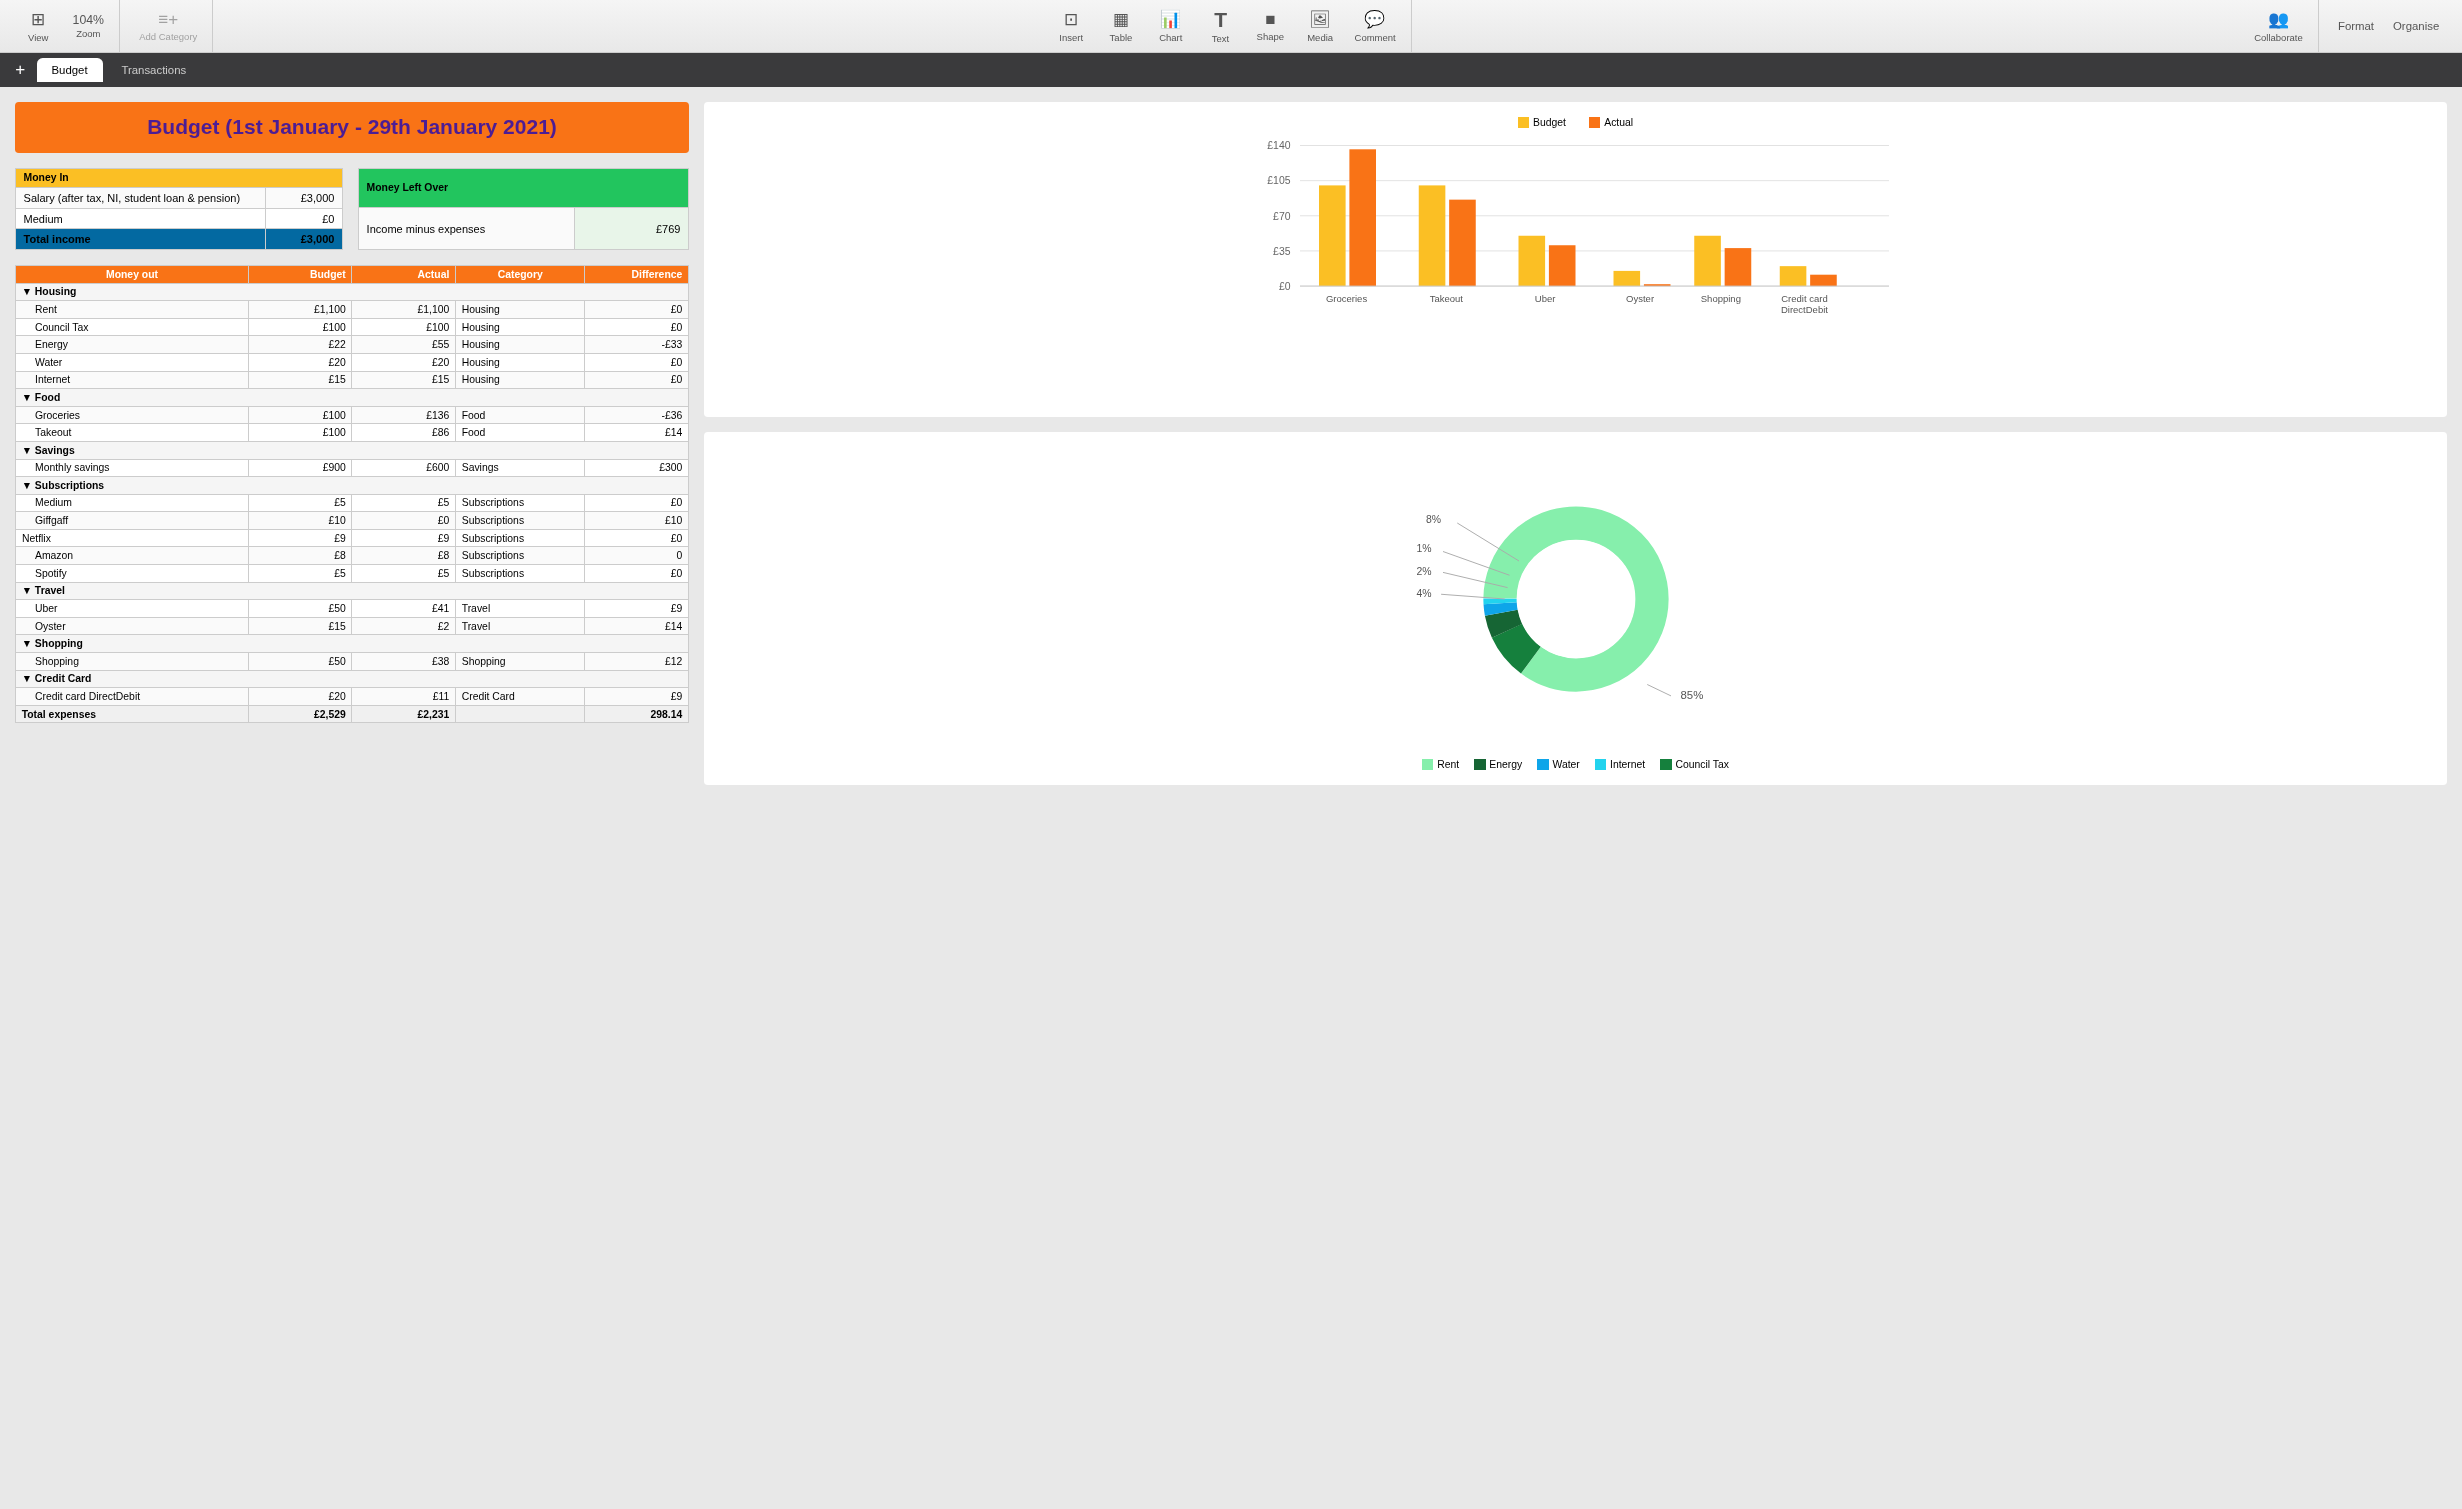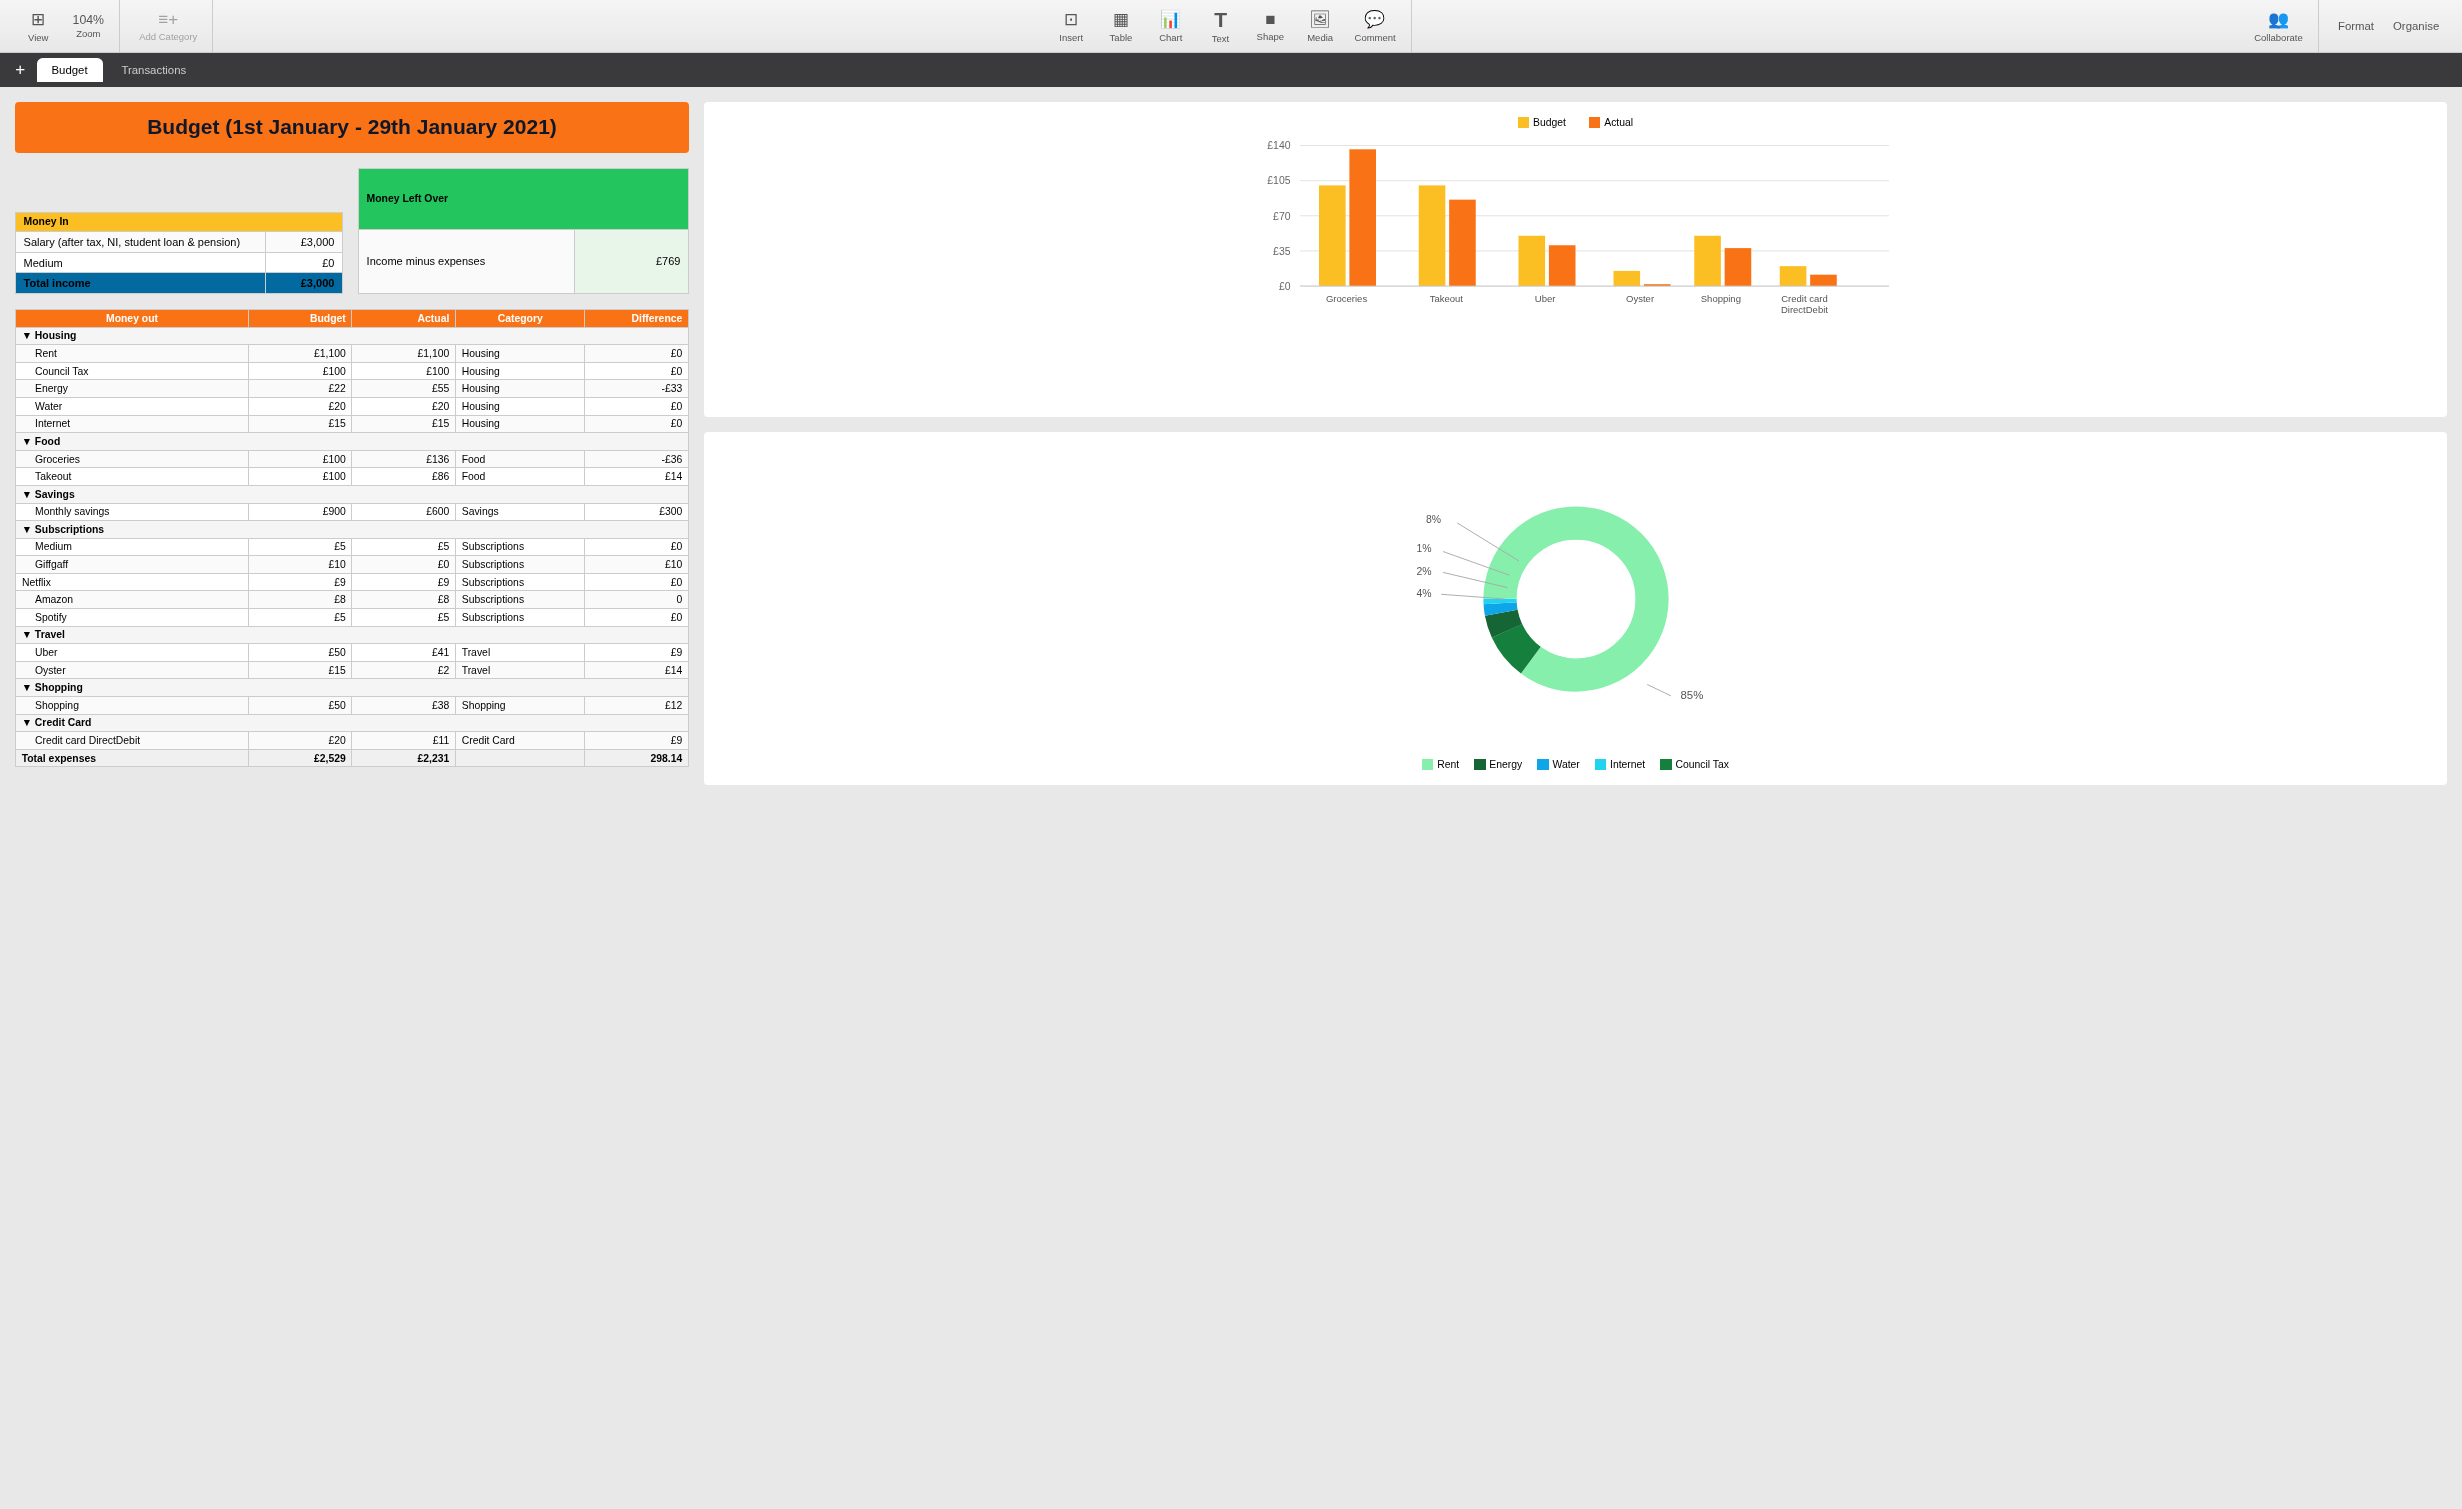--- a/index.html
+++ b/index.html
@@ -76,21 +76,21 @@
 
     
     #left-panel {
       width: 674px;
       flex-shrink: 0;
     }
 
     
     .budget-title {
       background: #f97316;
-      color: #0f172a;
+      color: #4c1d95;
       text-align: center;
       font-size: 21px;
       font-weight: bold;
       padding: 13.3px;
       border-radius: 3.8px;
       margin-bottom: 15px;
     }
 
     
     .money-in-section {
@@ -101,21 +101,21 @@
 
     .section-table {
       border-collapse: collapse;
       font-size: 11px;
     }
     .section-table td, .section-table th {
       border: 0.9px solid #ccc;
       padding: 3.8px 7.6px;
     }
 
-    .money-in-table { flex: 0 0 328px; margin-top: 44px; }
+    .money-in-table { flex: 0 0 328px; }
     .money-leftover-table { flex: 1; }
 
     .header-yellow { background: #fbbf24; font-weight: bold; font-size: 10.4px; }
     .header-green { background: #22c55e; font-weight: bold; font-size: 10.4px; }
 
     .total-row { font-weight: bold; background: #0369a1; }
 
     
     .expenses-table {
       border-collapse: collapse;

